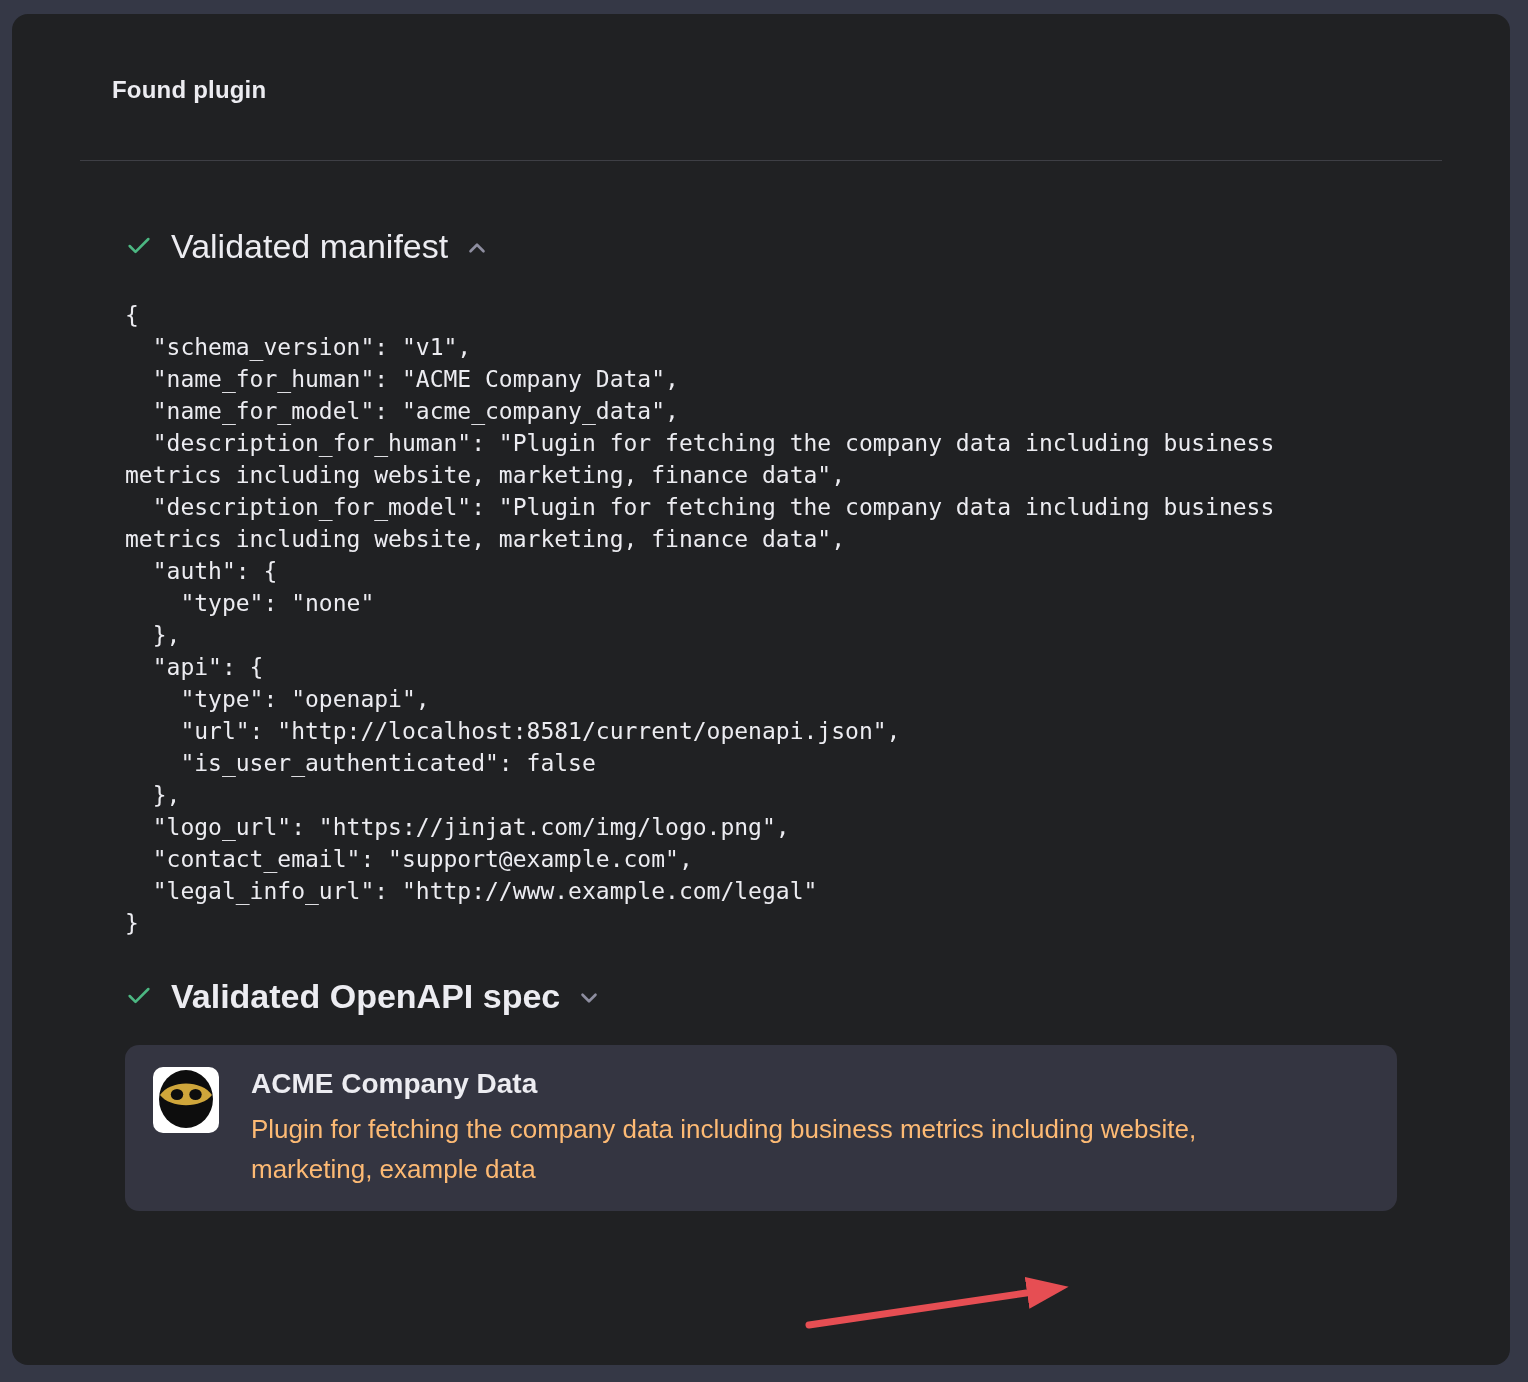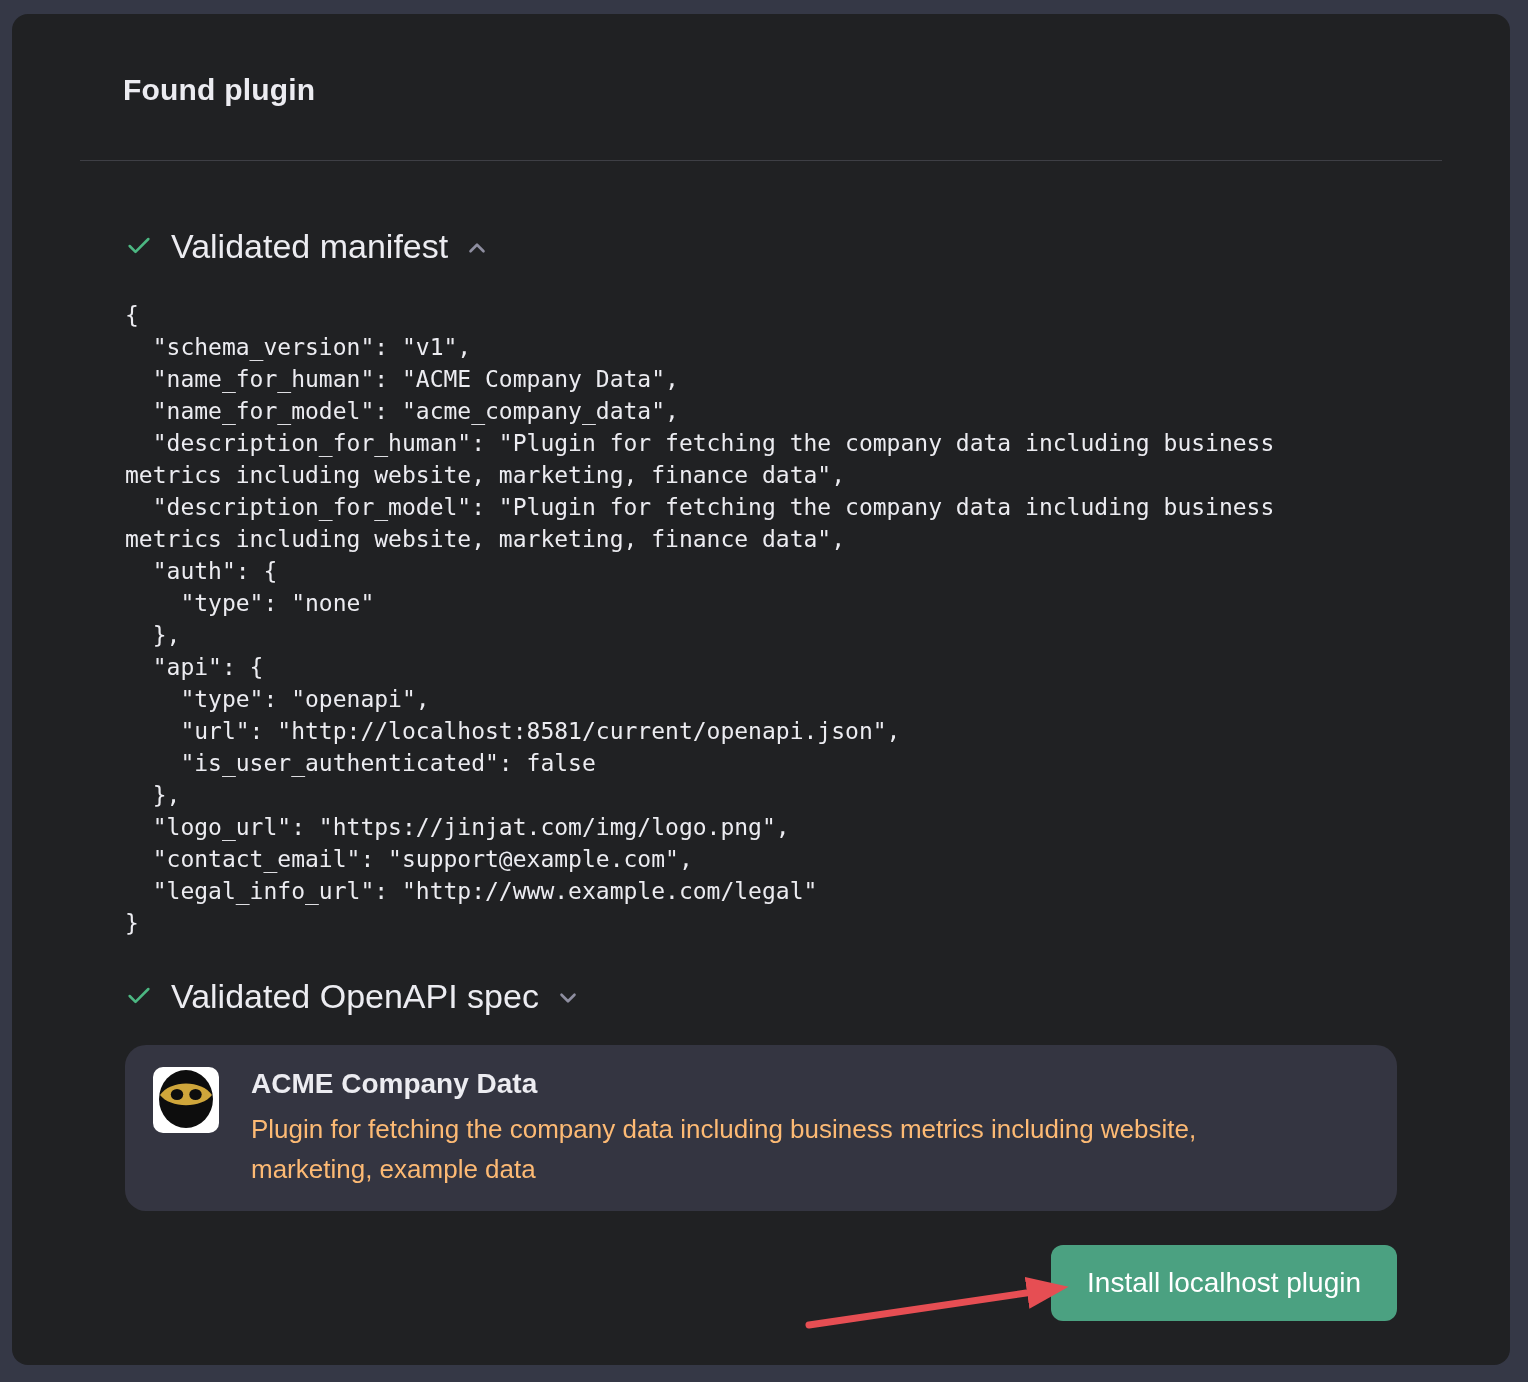--- a/index.html
+++ b/index.html
@@ -9,44 +9,44 @@
     -webkit-font-smoothing: antialiased;
   }
   .stage { position: relative; width: 1528px; height: 1382px; background: #353846; }
   .modal {
     position: absolute; left: 12px; top: 14px;
     width: 1498px; height: 1351px;
     background: #202123; border-radius: 16px;
     box-sizing: border-box; padding: 0 68px;
   }
   .dialog-title {
-    margin: 58px 45px 0 43px;
-    font-size: 30px; font-weight: 700; line-height: 36px;
+    margin: 58px 45px 0 32px;
+    font-size: 24px; font-weight: 700; line-height: 36px;
     color: #ececf1; letter-spacing: .2px;
   }
   .divider { height: 1px; background: #3e3f45; margin-top: 52px; }
   .content { padding: 0 45px; }
   .section-row {
     display: flex; align-items: center; gap: 18px;
     color: #ececf1; font-size: 34px; font-weight: 500;
     line-height: 30px; cursor: pointer; width: max-content;
   }
   .section-row.manifest { margin-top: 70px; }
-  .section-row.openapi  { margin-top: 42px; }
+  .section-row.openapi  { margin-top: 42px; font-weight: bold; }
   .section-row svg { display: block; }
   .chev { margin-left: -2px; margin-top: 3px; }
   .code {
     margin: 38px 0 0 0;
     font-family: "DejaVu Sans Mono", monospace;
     font-size: 23px; line-height: 32px;
     color: #ececf1; white-space: pre;
   }
   .plugin-card {
     margin-top: 34px;
-    background: #343541; border-radius: 21px;
+    background: #343541; border-radius: 14px;
     box-sizing: border-box; width: 100%;
     padding: 22px 28px;
     display: flex; gap: 32px; align-items: flex-start;
   }
   .plugin-logo {
     flex: none; width: 66px; height: 66px;
     background: #ffffff; border-radius: 10px;
     display: flex; align-items: center; justify-content: center;
     overflow: hidden;
   }
@@ -137,23 +137,20 @@
         </div>
         <div class="plugin-info">
           <div class="plugin-title">ACME Company Data</div>
           <div class="plugin-desc">
             <span>Plugin for fetching the company data including business metrics including website,</span><br>
             <span>marketing, example data</span>
           </div>
         </div>
       </div>
 
-      <div class="footer">
-        <button class="install-button">Install localhost plugin</button>
-      </div>
 
     </div>
   </div>
 
   <svg class="annotation-arrow" width="300" height="70" viewBox="0 0 300 70">
     <defs>
       <marker id="ah" markerUnits="userSpaceOnUse" markerWidth="44" markerHeight="32" refX="6" refY="16" orient="auto">
         <path d="M0,0 L42,16 L0,32 Z" fill="#e64e53"></path>
       </marker>
     </defs>

